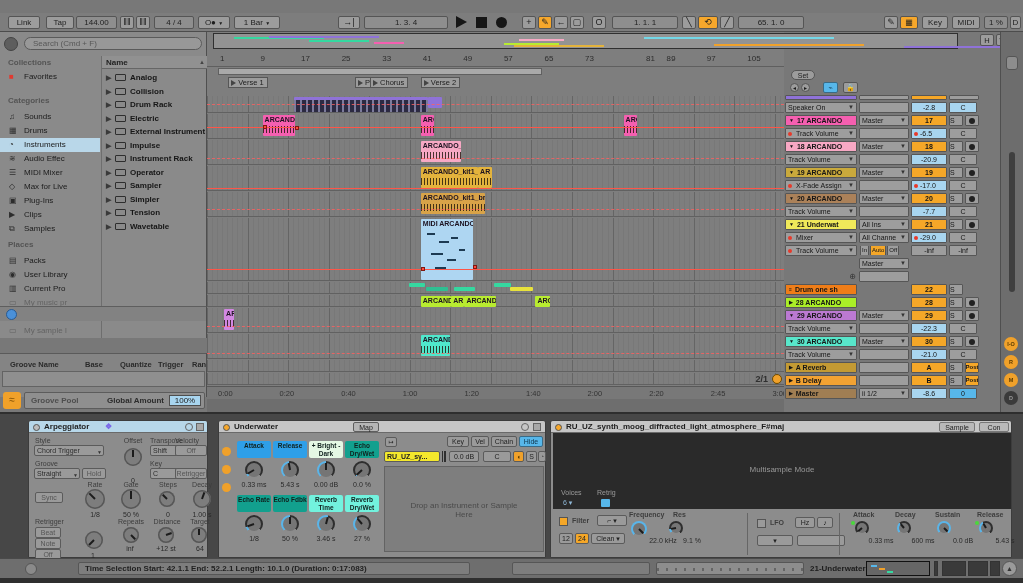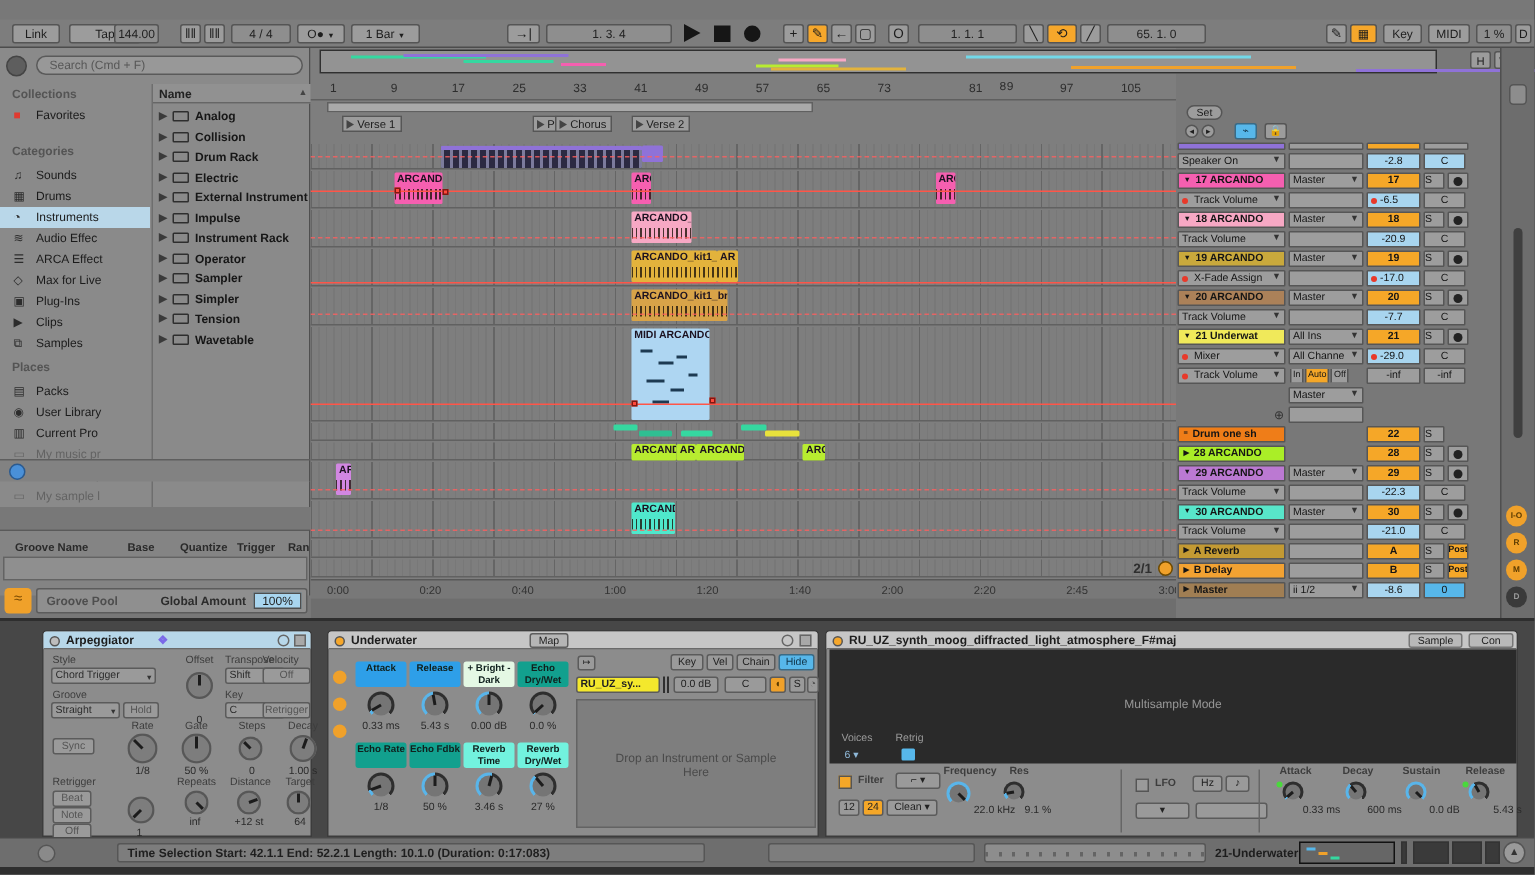--- a/index.html
+++ b/index.html
@@ -107,22 +107,22 @@
 .thumb{position:absolute;top:2px;height:15px;background:#555;border:1px solid #333;}
 </style>
 </head>
 <body>
 
 <div id="app">
 
 
   <div id="transport">
     <div class="tbtn" style="left:8px;width:32px;">Link</div>
-    <div class="tbtn" style="left:46px;width:48px;">Tap</div>
-    <div class="tval" style="left:76px;width:30px;">144.00</div>
+    <div class="tbtn" style="left:46px;width:28px;">Tap</div>
+    <div class="tval" style="left:76px;width:41px;">144.00</div>
     <div class="tbtn tglyph" style="left:120px;width:14px;">‖‖</div>
     <div class="tbtn tglyph" style="left:136px;width:14px;">‖‖</div>
     <div class="tval" style="left:154px;width:40px;">4 / 4</div>
     <div class="tbtn" style="left:198px;width:32px;">O● <span style="font-size:5px;">▼</span></div>
     <div class="tbtn" style="left:234px;width:46px;"><span>1 Bar</span> <span style="font-size:5px;">▼</span></div>
     <div class="tbtn tglyph" style="left:338px;width:22px;">→|</div>
     <div class="tval" style="left:364px;width:84px;">1.   3.   4</div>
     <div class="abs" style="left:456px;top:3px;width:0;height:0;border-left:11px solid #161616;border-top:6.5px solid transparent;border-bottom:6.5px solid transparent;"></div>
     <div class="abs" style="left:476px;top:4px;width:11px;height:11px;background:#161616;"></div>
     <div class="abs" style="left:496px;top:4px;width:11px;height:11px;border-radius:50%;background:#161616;"></div>
@@ -165,21 +165,21 @@
         <div class="b-item sel" style="top: 106px;">
           <span class="ic">◔</span>
           <span class="lb">Instruments</span>
         </div>
         <div class="b-item" style="top: 120px;">
           <span class="ic">≋</span>
           <span class="lb">Audio Effec</span>
         </div>
         <div class="b-item" style="top: 134px;">
           <span class="ic">☰</span>
-          <span class="lb">ARCA Effect</span>
+          <span class="lb">MIDI Mixer</span>
         </div>
         <div class="b-item" style="top: 148px;">
           <span class="ic">◇</span>
           <span class="lb">Max for Live</span>
         </div>
         <div class="b-item" style="top: 162px;">
           <span class="ic">▣</span>
           <span class="lb">Plug-Ins</span>
         </div>
         <div class="b-item" style="top: 176px;">

